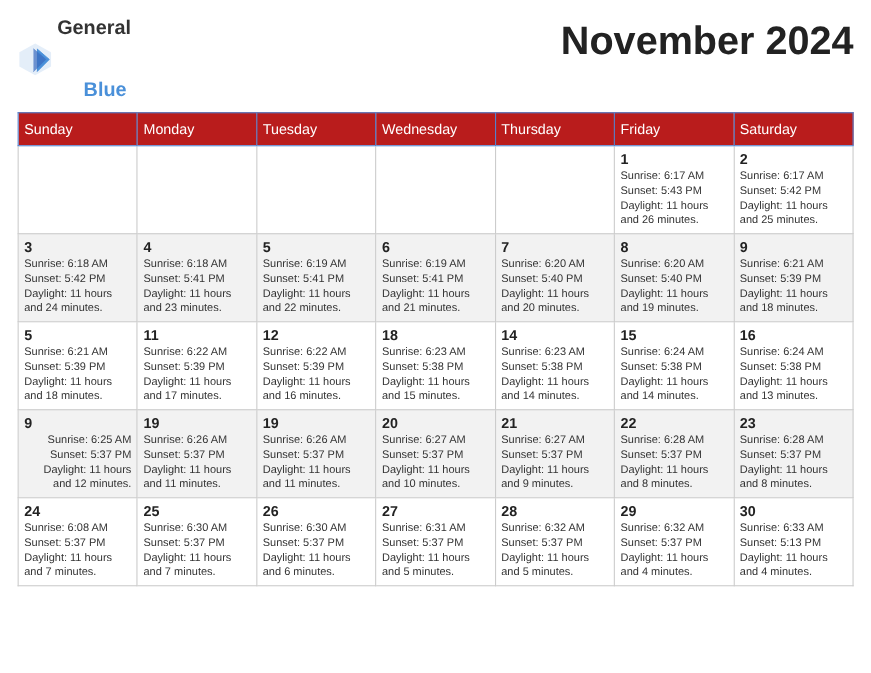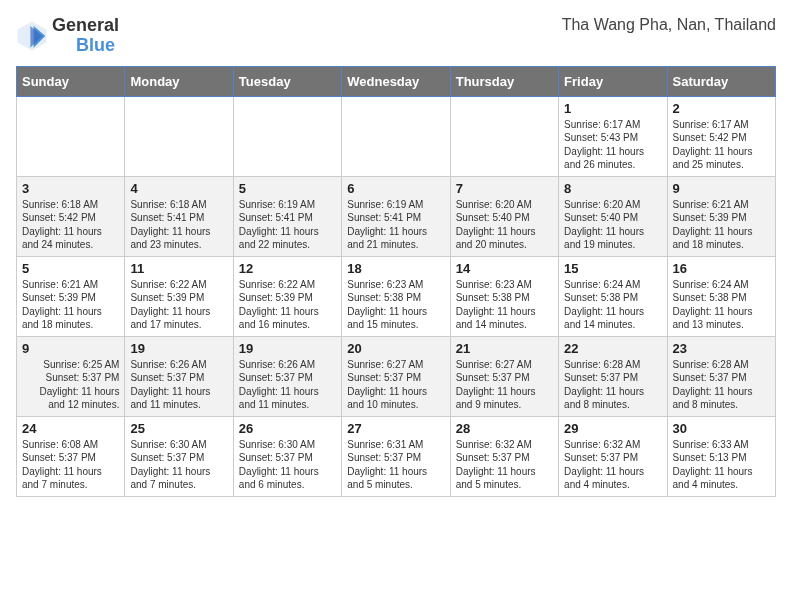--- a/index.html
+++ b/index.html
@@ -17,20 +17,21 @@
       margin-bottom: 10px;
     }
     .logo {
       display: flex;
       align-items: center;
     }
     .logo-text {
       display: flex;
       flex-direction: column;
       line-height: 1.1;
+      gap: 36px;
     }
     .logo-general {
       font-size: 18px;
       font-weight: bold;
       color: #333;
     }
     .logo-blue {
       font-size: 18px;
       font-weight: bold;
       color: #4a90d9;
@@ -52,24 +53,24 @@
     .location-title {
       font-size: 16px;
       color: #444;
     }
     table {
       width: 100%;
       border-collapse: collapse;
       table-layout: fixed;
     }
     thead th {
-      background-color: #737373;
+      background-color: #b91c1c;
       color: #fff;
       font-size: 13px;
-      font-weight: bold;
+      font-weight: normal;
       padding: 7px 5px;
       text-align: left;
       border: 1px solid #5580cc;
     }
     tbody td {
       vertical-align: top;
       border: 1px solid #ccc;
       padding: 4px 5px;
       font-size: 10.5px;
       color: #333;
@@ -105,21 +106,21 @@
       <polygon points="26,8 36,18 26,32 14,32 4,18 14,8" fill="none"></polygon>
       <path d="M22 8 L36 20 L22 34" fill="#4a90d9" stroke="#4a90d9" stroke-width="1"></path>
       <path d="M18 8 L32 20 L18 34" fill="#3a6bbf" stroke="#3a6bbf" stroke-width="1" opacity="0.7"></path>
     </svg>
     <div class="logo-text">
       <span class="logo-general">General</span>
       <span class="logo-blue">Blue</span>
     </div>
   </div>
   <div class="title-block">
-    <div class="location-title">Tha Wang Pha, Nan, Thailand</div>
+    <div class="month-title">November 2024</div>
   </div>
 </div>
 
 <table>
   <thead>
     <tr>
     <th>Sunday</th>
         <th>Monday</th>
         <th>Tuesday</th>
         <th>Wednesday</th>

